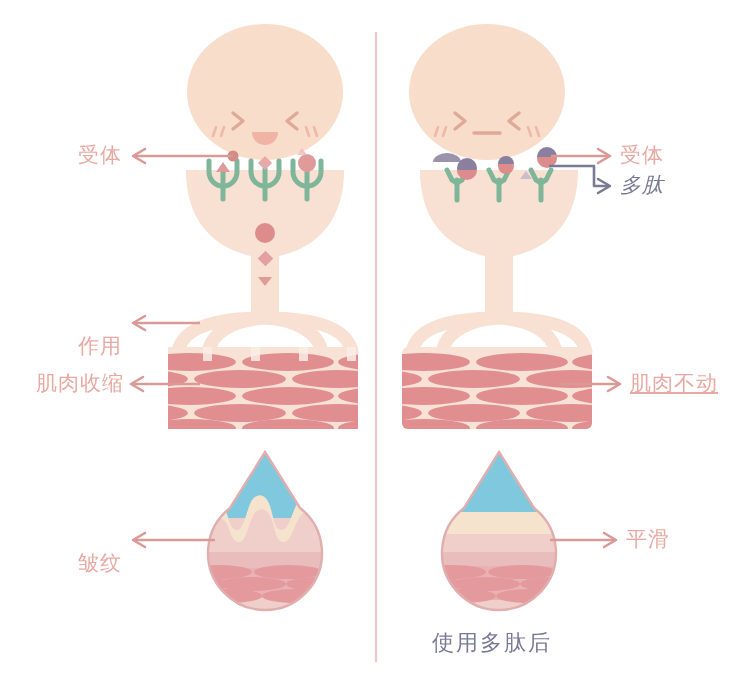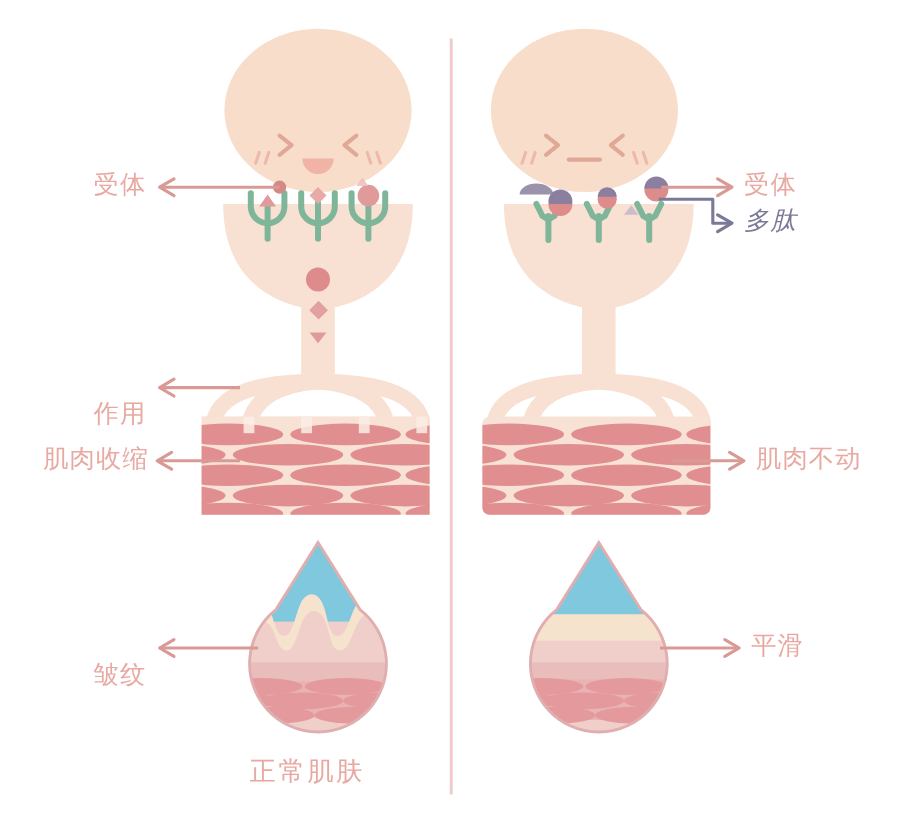--- a/index.html
+++ b/index.html
@@ -364,20 +364,20 @@
   <div class="lbl lbl-pink" style="left:78px;  top:311px;margin-top:24px;">作用</div>
 
   <div class="lbl lbl-pink" style="left:36px;  top:372px;">肌肉收缩</div>
 
   <div class="lbl lbl-pink" style="left:78px;  top:552px;">皱纹</div>
 
   <div class="lbl lbl-pink" style="left:620px; top:144px;">受体</div>
 
   <div class="lbl lbl-purple" style="left:620px; top:174px;">多肽</div>
 
-  <div class="lbl lbl-pink" style="left:630px; top:372px;">肌肉不动</div>
+  <div class="lbl lbl-pink" style="left:630px; top:372px;text-decoration:underline;">肌肉不动</div>
 
   <div class="lbl lbl-pink" style="left:626px; top:528px;text-align:right;">平滑</div>
 
-  <div class="caption cap-pink" style="left:208px; top:632px;">正常肌肤</div>
-
+
+  <div class="caption cap-purple" style="left:432px; top:632px;">使用多肽后</div>
 
 </div>
 
 </body></html>

